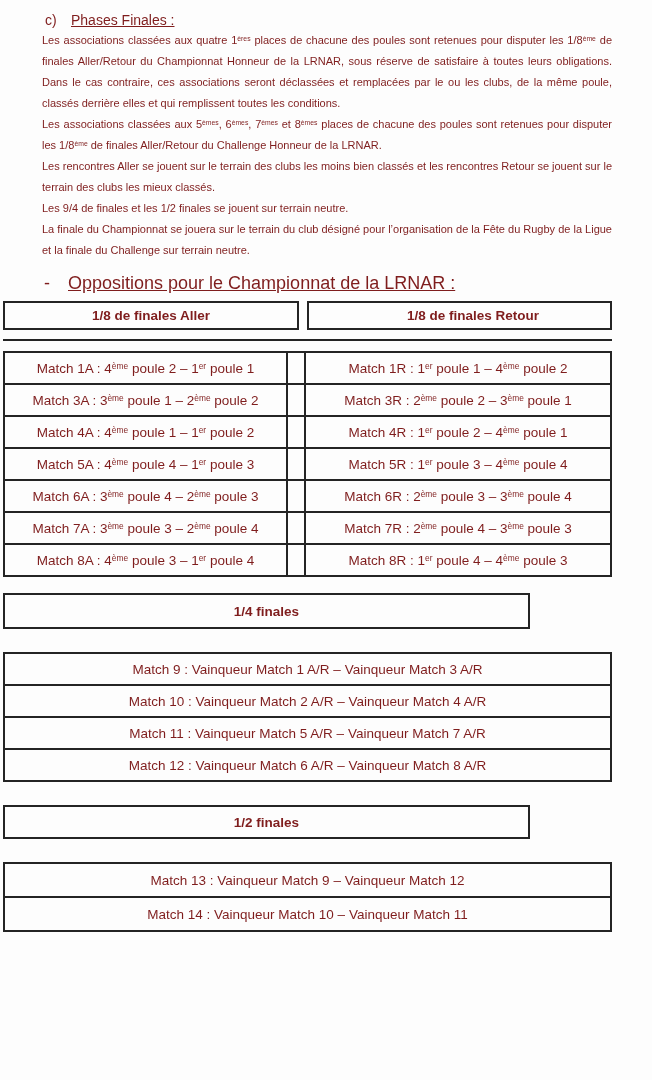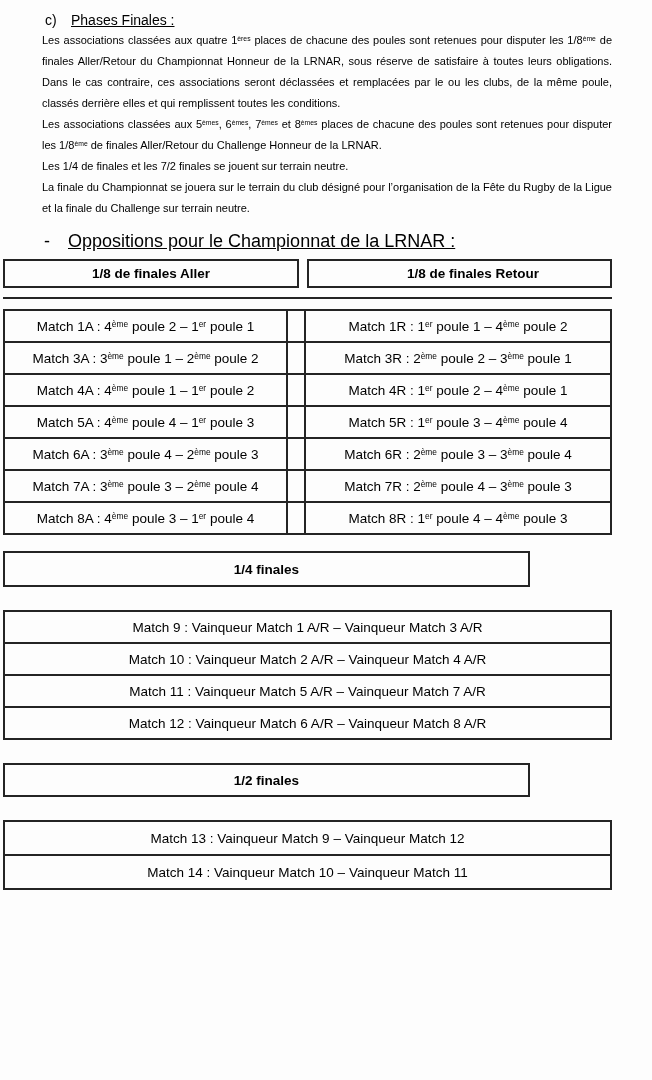--- a/index.html
+++ b/index.html
@@ -2,21 +2,21 @@
 <html><head>
 <meta charset="utf-8">
 <style>
   html, body { margin: 0; padding: 0; background: #ffffff; }
   .page {
     position: relative;
     width: 652px;
     height: 1080px;
     background: #fdfdfd;
     font-family: "Liberation Sans", "DejaVu Sans", sans-serif;
-    color: #000000;
+    color: #7f1d1d;
     overflow: hidden;
   }
   .heading {
     margin: 10px 40px 0 45px;
     font-size: 14px;
     line-height: 20px;
   }
   .heading .marker { display: inline-block; width: 26px; }
   .heading .title { text-decoration: underline; }
   p.para {
@@ -107,21 +107,22 @@
 <body>
 
 <div class="page">
 
   <div class="heading">
     <span class="marker">c)</span><span class="title">Phases Finales :</span>
   </div>
 
   <p class="para mt1">Les associations classées aux quatre 1<sup>ères</sup> places de chacune des poules sont retenues pour disputer les 1/8<sup>ème</sup> de finales Aller/Retour du Championnat Honneur de la LRNAR, sous réserve de satisfaire à toutes leurs obligations. Dans le cas contraire, ces associations seront déclassées et remplacées par le ou les clubs, de la même poule, classés derrière elles et qui remplissent toutes les conditions.</p>
   <p class="para p2">Les associations classées aux 5<sup>èmes</sup>, 6<sup>èmes</sup>, 7<sup>èmes</sup> et 8<sup>èmes</sup> places de chacune des poules sont retenues pour disputer les 1/8<sup>ème</sup> de finales Aller/Retour du Challenge Honneur de la LRNAR.</p>
-  <p class="para p4">Les 1/4 de finales et les 7/2 finales se jouent sur terrain neutre.</p>
+  <p class="para p3">Les rencontres Aller se jouent sur le terrain des clubs les moins bien classés et les rencontres Retour se jouent sur le terrain des clubs les mieux classés.</p>
+  <p class="para p4">Les 9/4 de finales et les 1/2 finales se jouent sur terrain neutre.</p>
   <p class="para p5">La finale du Championnat se jouera sur le terrain du club désigné pour l’organisation de la Fête du Rugby de la Ligue et la finale du Challenge sur terrain neutre.</p>
 
   <div class="opp-line">
     <span class="dash">-</span><span class="opp-label">Oppositions pour le Championnat de la LRNAR :</span>
   </div>
 
   <div class="tables-zone">
 
     <div class="header-row">
       <div class="header-cell left">1/8 de finales Aller</div>

